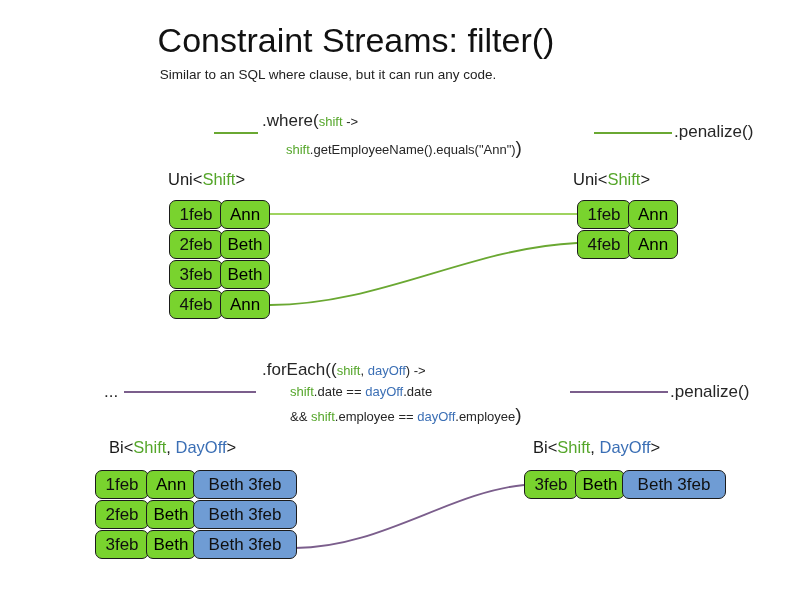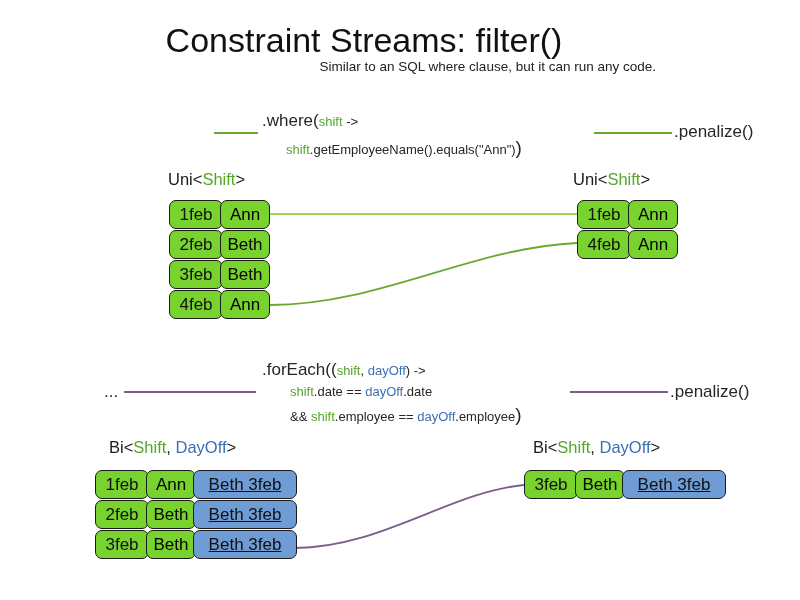--- a/index.html
+++ b/index.html
@@ -18,33 +18,33 @@
   #stage {
     position: absolute;
     left: 0; top: 0;
     width: 800px;
     height: 600px;
   }
   .abs { position: absolute; }
 
   
   #title {
-    left: 8px; top: 20px;
+    left: 0; top: 20px;
     width: 712px;
     text-align: center;
     font-size: 34px;
     line-height: 40px;
     letter-spacing: 0px;
     color: #111111;
     white-space: nowrap;
   }
   #subtitle {
-    left: 0; top: 58px;
+    left: 0; top: 66px;
     width: 656px;
-    text-align: right;
+    text-align: center;
     font-size: 13.5px;
     line-height: 18px;
     color: #222222;
     white-space: nowrap;
   }
 
   
   .code {
     font-size: 17px;
     line-height: 22px;
@@ -83,21 +83,21 @@
     display: flex;
     align-items: center;
     justify-content: center;
     font-size: 17px;
     line-height: 17px;
     white-space: nowrap;
     height: 29px;
     position: relative;
   }
   .cell.green { background: #79d32e; }
-  .cell.blue  { background: #6f9cd4; text-decoration: underline; }
+  .cell.blue  { background: #6f9cd4; }
   .cell.date  { color: #101010; }
   .cell.name  { color: #000000; }
   .cell.dayoff{ color: #101010; }
   
   .cell + .cell { margin-left: -3px; }
 
   svg#wires {
     position: absolute;
     left: 0; top: 0;
     width: 800px;

